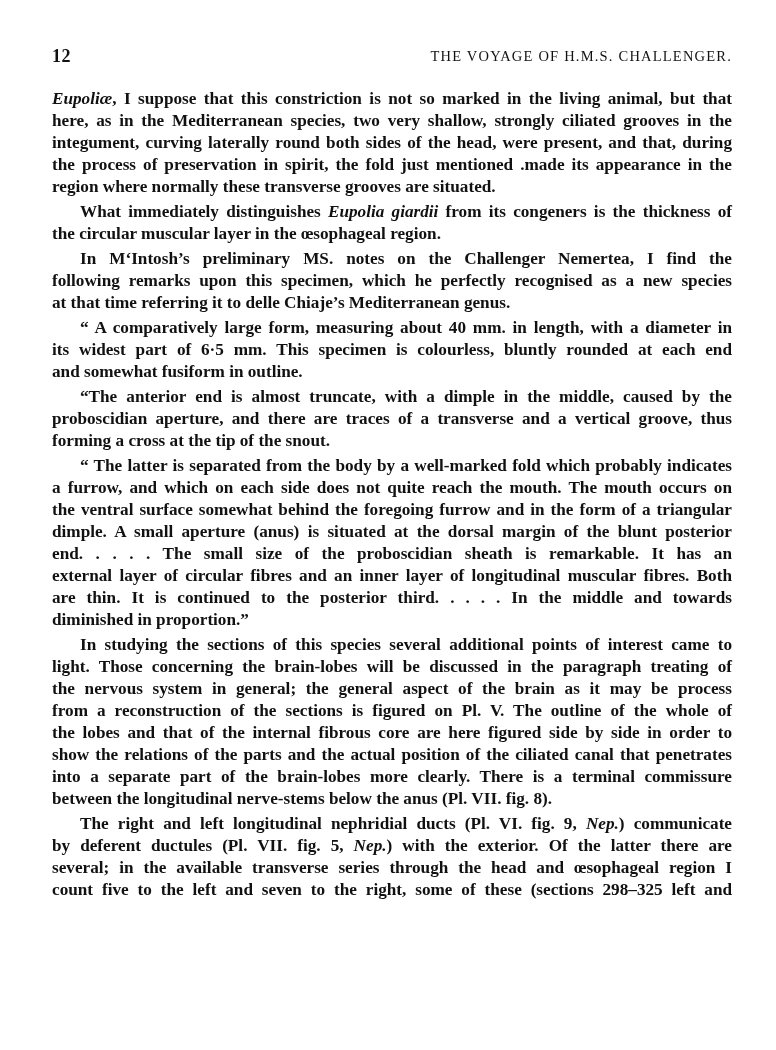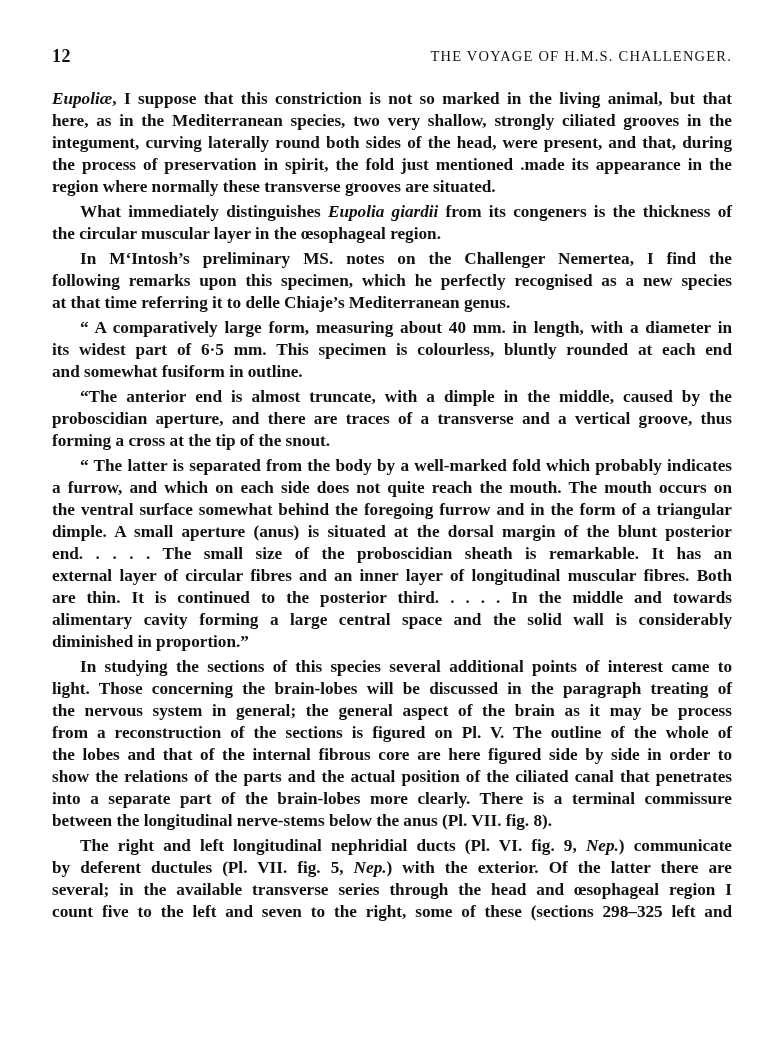--- a/index.html
+++ b/index.html
@@ -160,23 +160,20 @@
       </div>
       <div class="line">
         <span class="j"><span>end.  .  .  .  .  The small size of the proboscidian sheath is remarkable.  It has an</span></span>
       </div>
       <div class="line">
         <span class="j"><span>external layer of circular fibres and an inner layer of longitudinal muscular fibres.  Both</span></span>
       </div>
       <div class="line">
         <span class="j"><span>are thin.  It is continued to the posterior third.  .  .  .  .  In the middle and towards</span></span>
       </div>
-      <div class="line">
-        <span class="j"><span>alimentary cavity forming a large central space and the solid wall is considerably</span></span>
-      </div>
       <div class="line last">
         <span class="j"><span>diminished in proportion.”</span></span>
       </div>
     </div>
     <div class="para">
       <div class="line indent">
         <span class="j"><span>In studying the sections of this species several additional points of interest came to</span></span>
       </div>
       <div class="line">
         <span class="j"><span>light.  Those concerning the brain-lobes will be discussed in the paragraph treating of</span></span>

